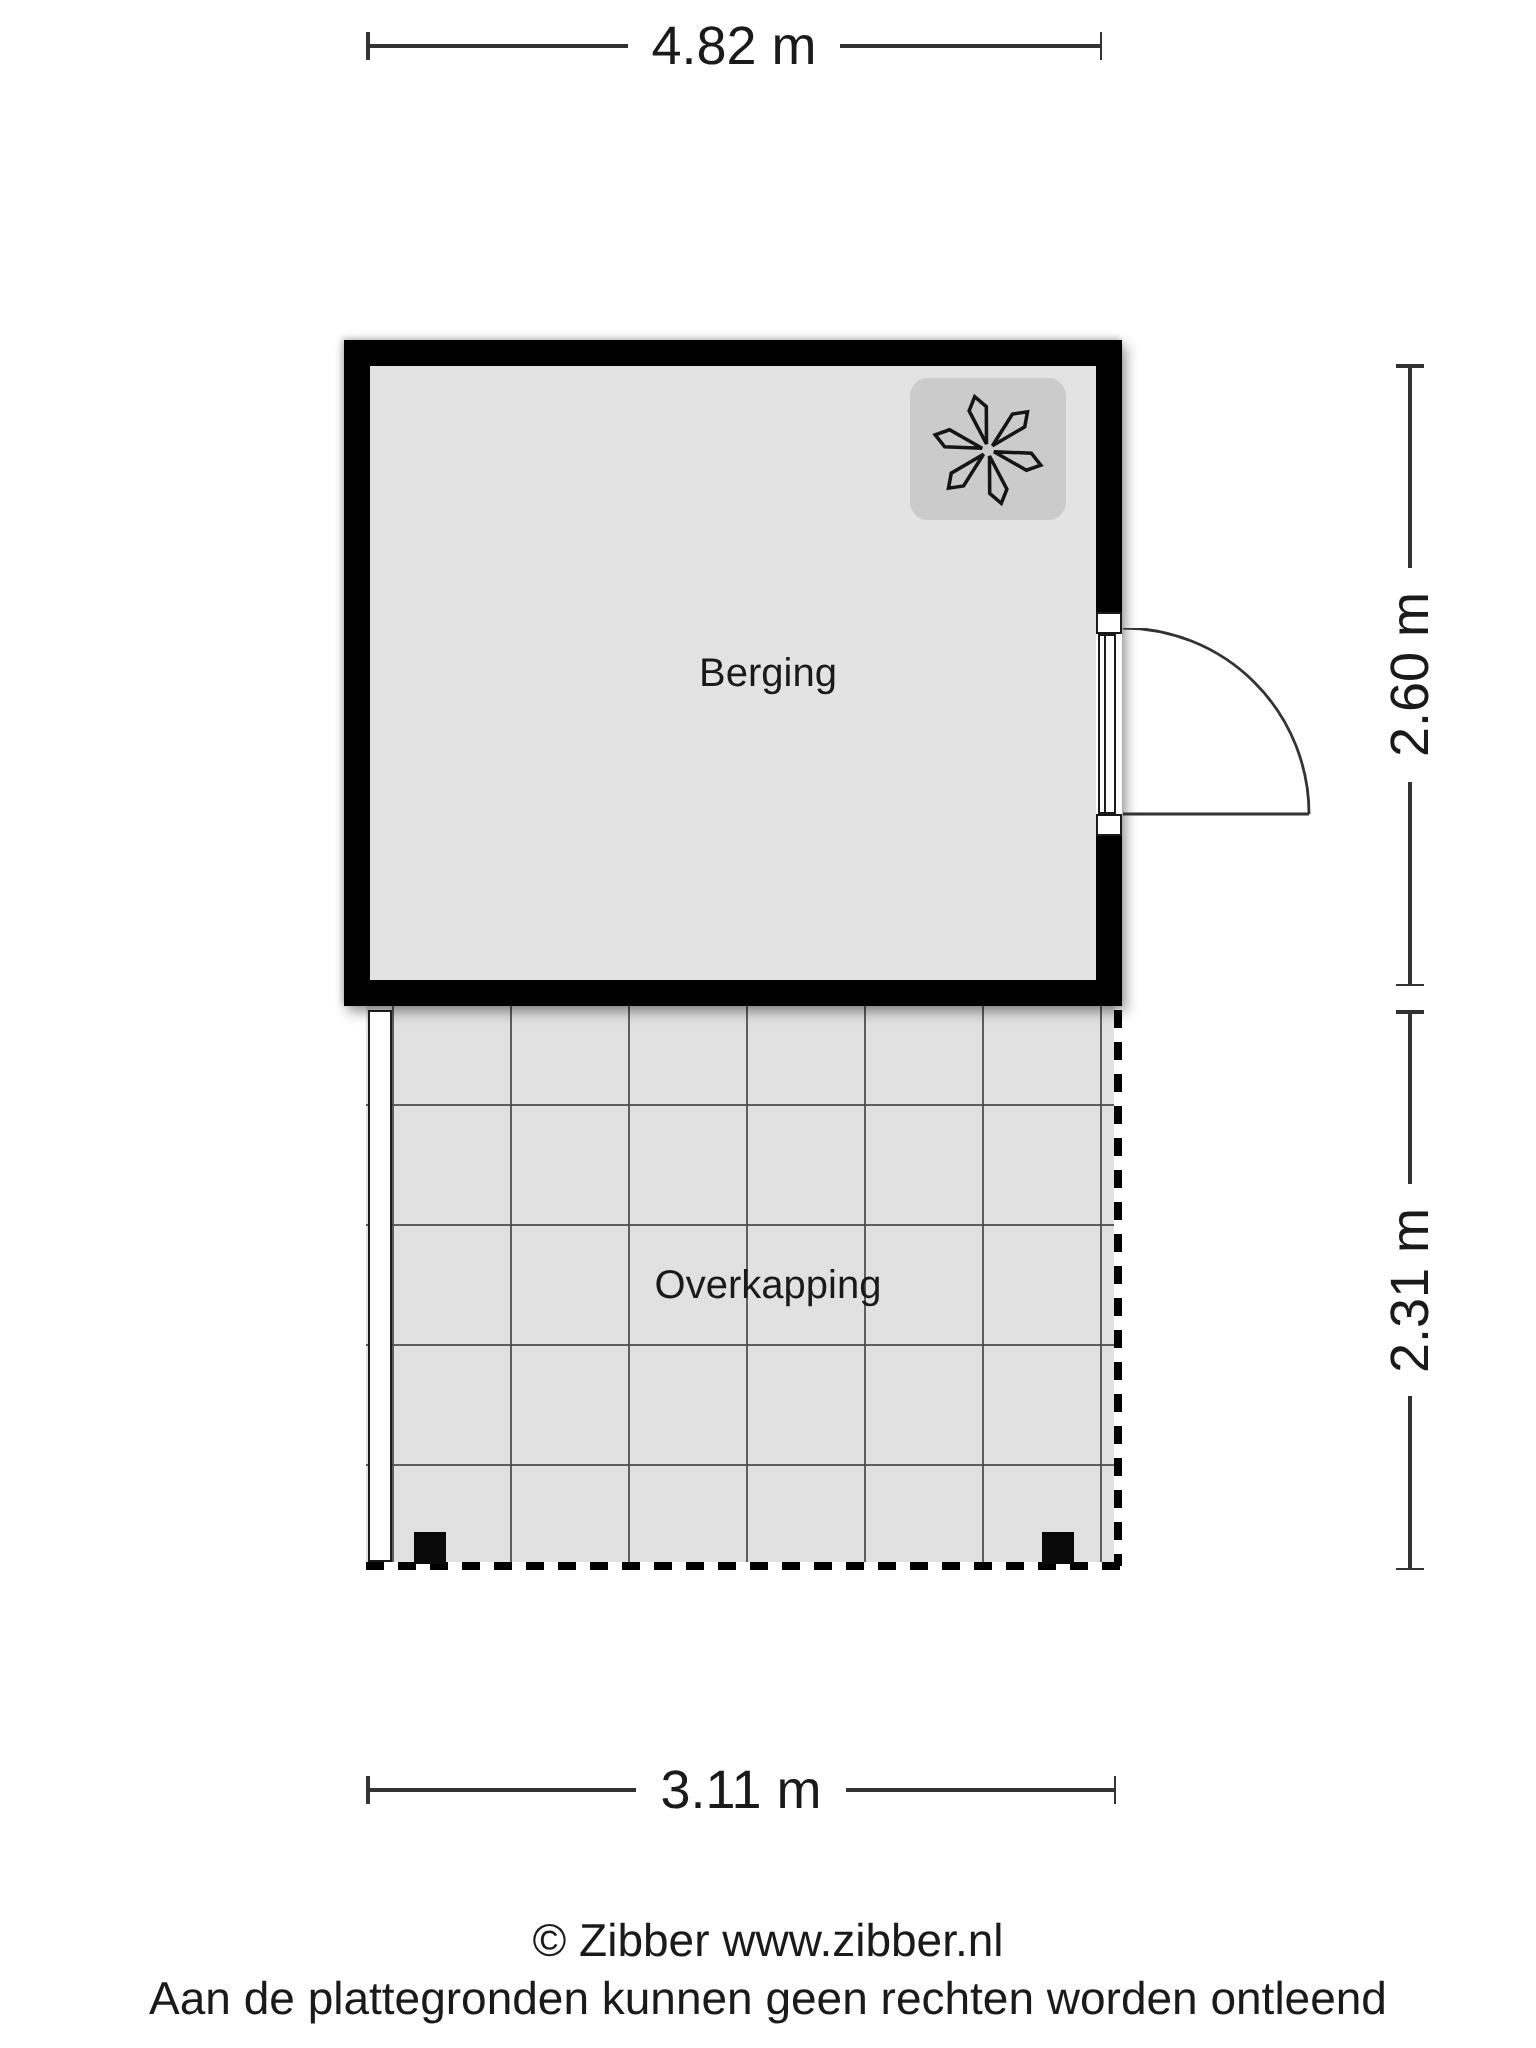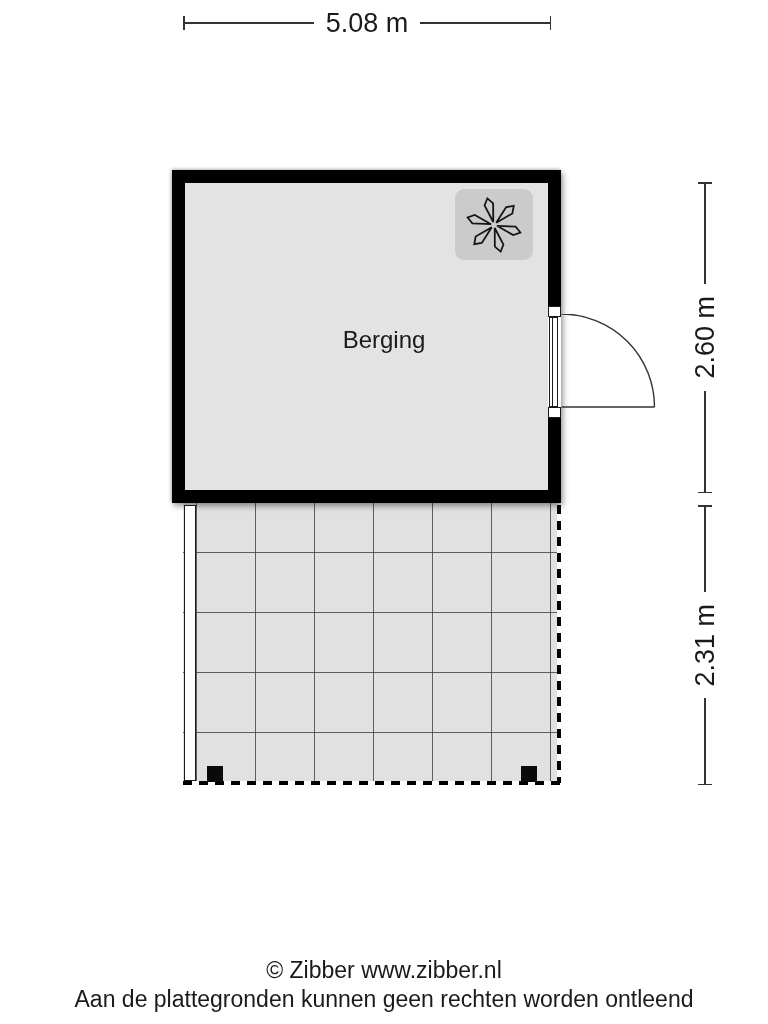--- a/index.html
+++ b/index.html
@@ -17,21 +17,21 @@
   .dim-v .tick{height:1.5px;width:14px;background:#333;}
   .dim-label-v{font-size:27px;margin:12px 0;white-space:nowrap;
     writing-mode:vertical-rl;transform:rotate(180deg);}
   
   .room-berging{
     position:absolute;left:172px;top:170px;width:389px;height:333px;
     box-sizing:border-box;border:13px solid #000;background:#e3e3e3;
     box-shadow:2px 3px 6px rgba(0,0,0,0.40), -1px -1px 3px rgba(0,0,0,0.22);
     z-index:1;
   }
-  .room-label{position:absolute;left:0;right:0;text-align:center;font-size:24px;z-index:5;}
+  .room-label{position:absolute;left:0;right:0;text-align:center;font-size:20px;z-index:5;}
   .berging-label{top:326px;}
   .overkapping-label{top:632px;}
   
   .fan-box{
     position:absolute;left:455px;top:189px;width:78px;height:71px;border-radius:9px;
     background:#cbcbcb;z-index:3;display:flex;align-items:center;justify-content:center;
   }
   
   .door-cut{position:absolute;left:548px;top:317px;width:13px;height:90px;background:#fff;z-index:2;}
   .door-jamb{position:absolute;left:548px;width:13px;height:11px;background:#fff;
@@ -66,31 +66,32 @@
   .footer{position:absolute;left:0;right:0;top:956px;text-align:center;font-size:23px;line-height:29px;}
 </style>
 </head>
 <body>
 
 <div class="canvas">
 
   <div class="dim-h" style="left:183px;top:8px;width:368px;height:30px;">
     <span class="tick"></span>
     <span class="hline"></span>
-    <span class="dim-label">5.08 m</span>
+    <span class="dim-label">4.82 m</span>
     <span class="hline"></span>
     <span class="tick"></span>
   </div>
 
   <div class="area-overkapping"></div>
   <div class="dash-v"></div>
   <div class="dash-h"></div>
   <div class="side-screen"></div>
   <div class="post post-left"></div>
   <div class="post post-right"></div>
+  <div class="room-label overkapping-label">Overkapping</div>
 
   <div class="room-berging"></div>
   <div class="room-label berging-label">Berging</div>
 
   <div class="fan-box">
     <svg width="64" height="62" viewBox="-35 -35 70 70">
       <g transform="rotate(-14)" fill="none" stroke="#151515" stroke-width="2" stroke-linejoin="miter">
         <path transform="rotate(0)" d="M0,-3.5 L-5,-24 L0,-31 L5,-24 Z"></path>
         <path transform="rotate(60)" d="M0,-3.5 L-5,-24 L0,-31 L5,-24 Z"></path>
         <path transform="rotate(120)" d="M0,-3.5 L-5,-24 L0,-31 L5,-24 Z"></path>
@@ -121,19 +122,26 @@
   </div>
 
   <div class="dim-v" style="left:688px;top:505px;width:34px;height:280px;">
     <span class="tick"></span>
     <span class="vline"></span>
     <span class="dim-label-v">2.31 m</span>
     <span class="vline"></span>
     <span class="tick"></span>
   </div>
 
+  <div class="dim-h" style="left:183px;top:880px;width:375px;height:30px;">
+    <span class="tick"></span>
+    <span class="hline"></span>
+    <span class="dim-label">3.11 m</span>
+    <span class="hline"></span>
+    <span class="tick"></span>
+  </div>
 
   <div class="footer">
     <div>© Zibber www.zibber.nl</div>
     <div>Aan de plattegronden kunnen geen rechten worden ontleend</div>
   </div>
 
 </div>
 
 </body></html>

